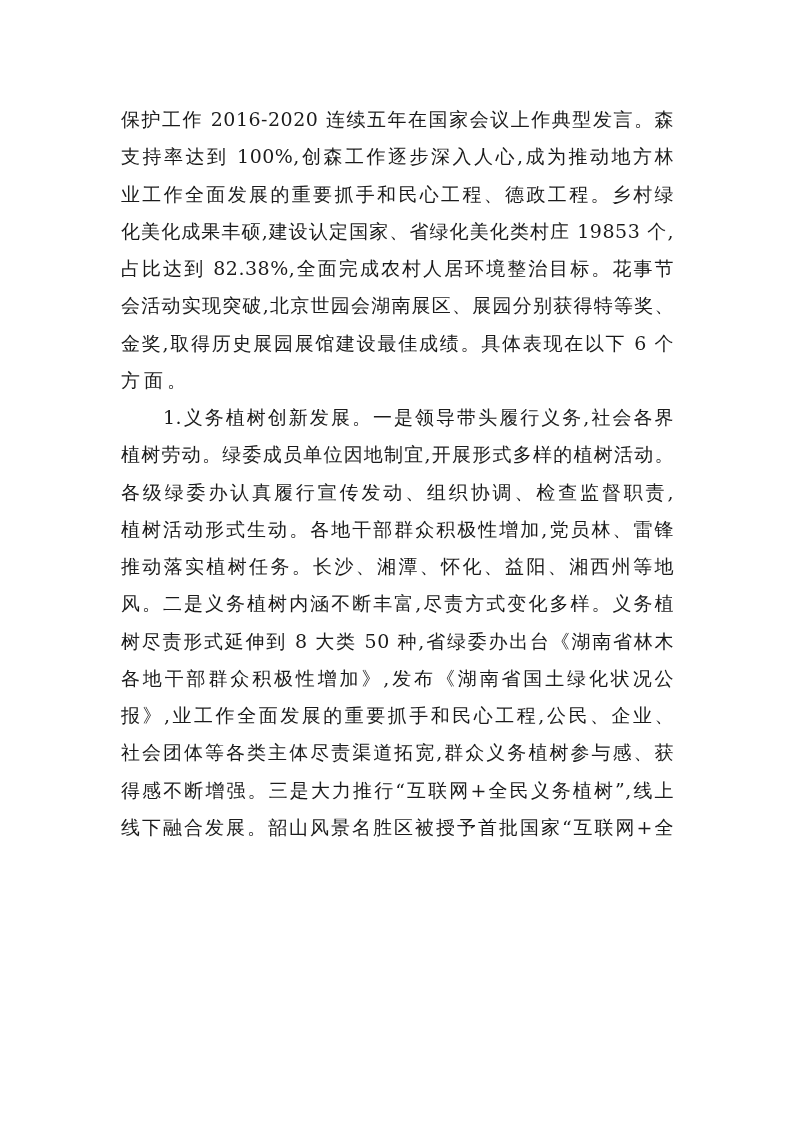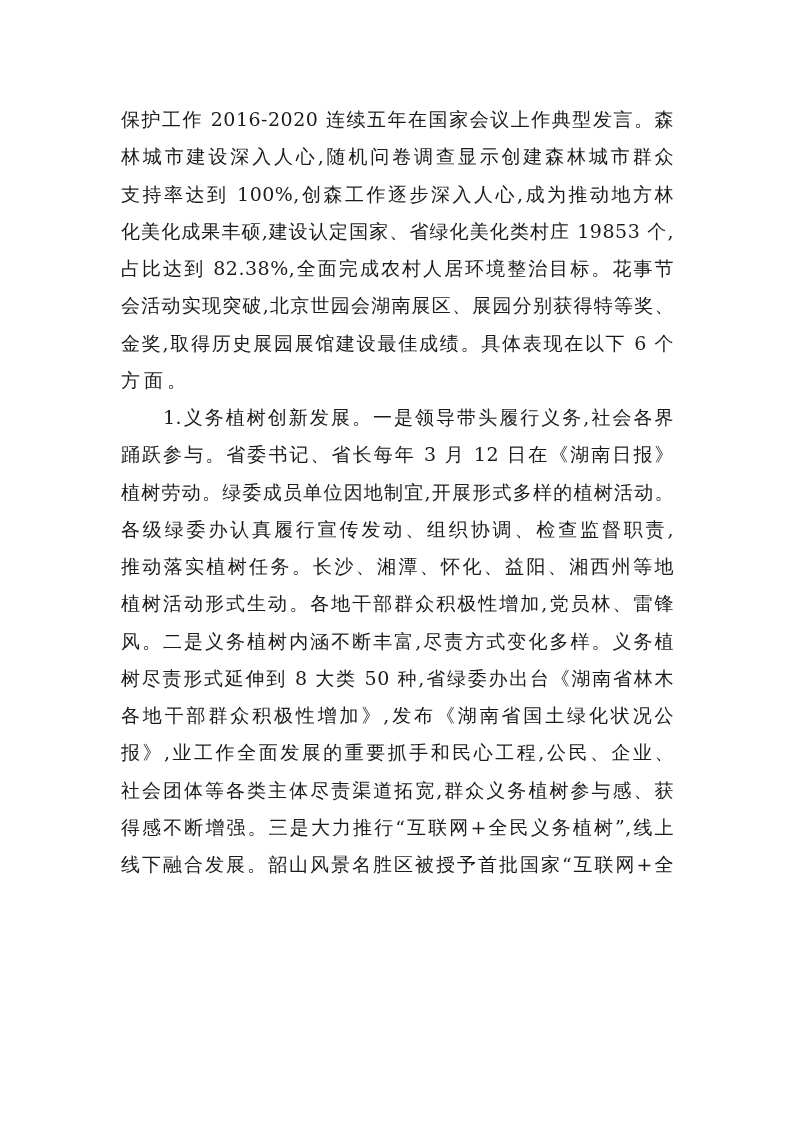--- a/index.html
+++ b/index.html
@@ -50,36 +50,35 @@
     }
   </style>
 </head>
 <body>
 
 <div class="page">
   <div class="text-body">
 
     <div class="paragraph">
       <span class="line">保护工作 2016-2020 连续五年在国家会议上作典型发言。森</span>
-      <span class="line">林城市建设深入人心,随机问卷调查显示创建森林城市群众</span>
       <span class="line">支持率达到 100%,创森工作逐步深入人心,成为推动地方林</span>
+      <span class="line">业工作全面发展的重要抓手和民心工程、德政工程。乡村绿</span>
       <span class="line">化美化成果丰硕,建设认定国家、省绿化美化类村庄 19853 个,</span>
       <span class="line">占比达到 82.38%,全面完成农村人居环境整治目标。花事节</span>
       <span class="line">会活动实现突破,北京世园会湖南展区、展园分别获得特等奖、</span>
       <span class="line">金奖,取得历史展园展馆建设最佳成绩。具体表现在以下 6 个</span>
       <span class="line short">方面。</span>
     </div>
 
     <div class="paragraph">
       <span class="line indent">1.义务植树创新发展。一是领导带头履行义务,社会各界</span>
-      <span class="line">踊跃参与。省委书记、省长每年 3 月 12 日在《湖南日报》</span>
       <span class="line">植树劳动。绿委成员单位因地制宜,开展形式多样的植树活动。</span>
       <span class="line">各级绿委办认真履行宣传发动、组织协调、检查监督职责,</span>
+      <span class="line">植树活动形式生动。各地干部群众积极性增加,党员林、雷锋</span>
       <span class="line">推动落实植树任务。长沙、湘潭、怀化、益阳、湘西州等地</span>
-      <span class="line">植树活动形式生动。各地干部群众积极性增加,党员林、雷锋</span>
       <span class="line">风。二是义务植树内涵不断丰富,尽责方式变化多样。义务植</span>
       <span class="line">树尽责形式延伸到 8 大类 50 种,省绿委办出台《湖南省林木</span>
       <span class="line">各地干部群众积极性增加》,发布《湖南省国土绿化状况公</span>
       <span class="line">报》,业工作全面发展的重要抓手和民心工程,公民、企业、</span>
       <span class="line">社会团体等各类主体尽责渠道拓宽,群众义务植树参与感、获</span>
       <span class="line">得感不断增强。三是大力推行“互联网+全民义务植树”,线上</span>
       <span class="line">线下融合发展。韶山风景名胜区被授予首批国家“互联网+全</span>
     </div>
 
   </div>

